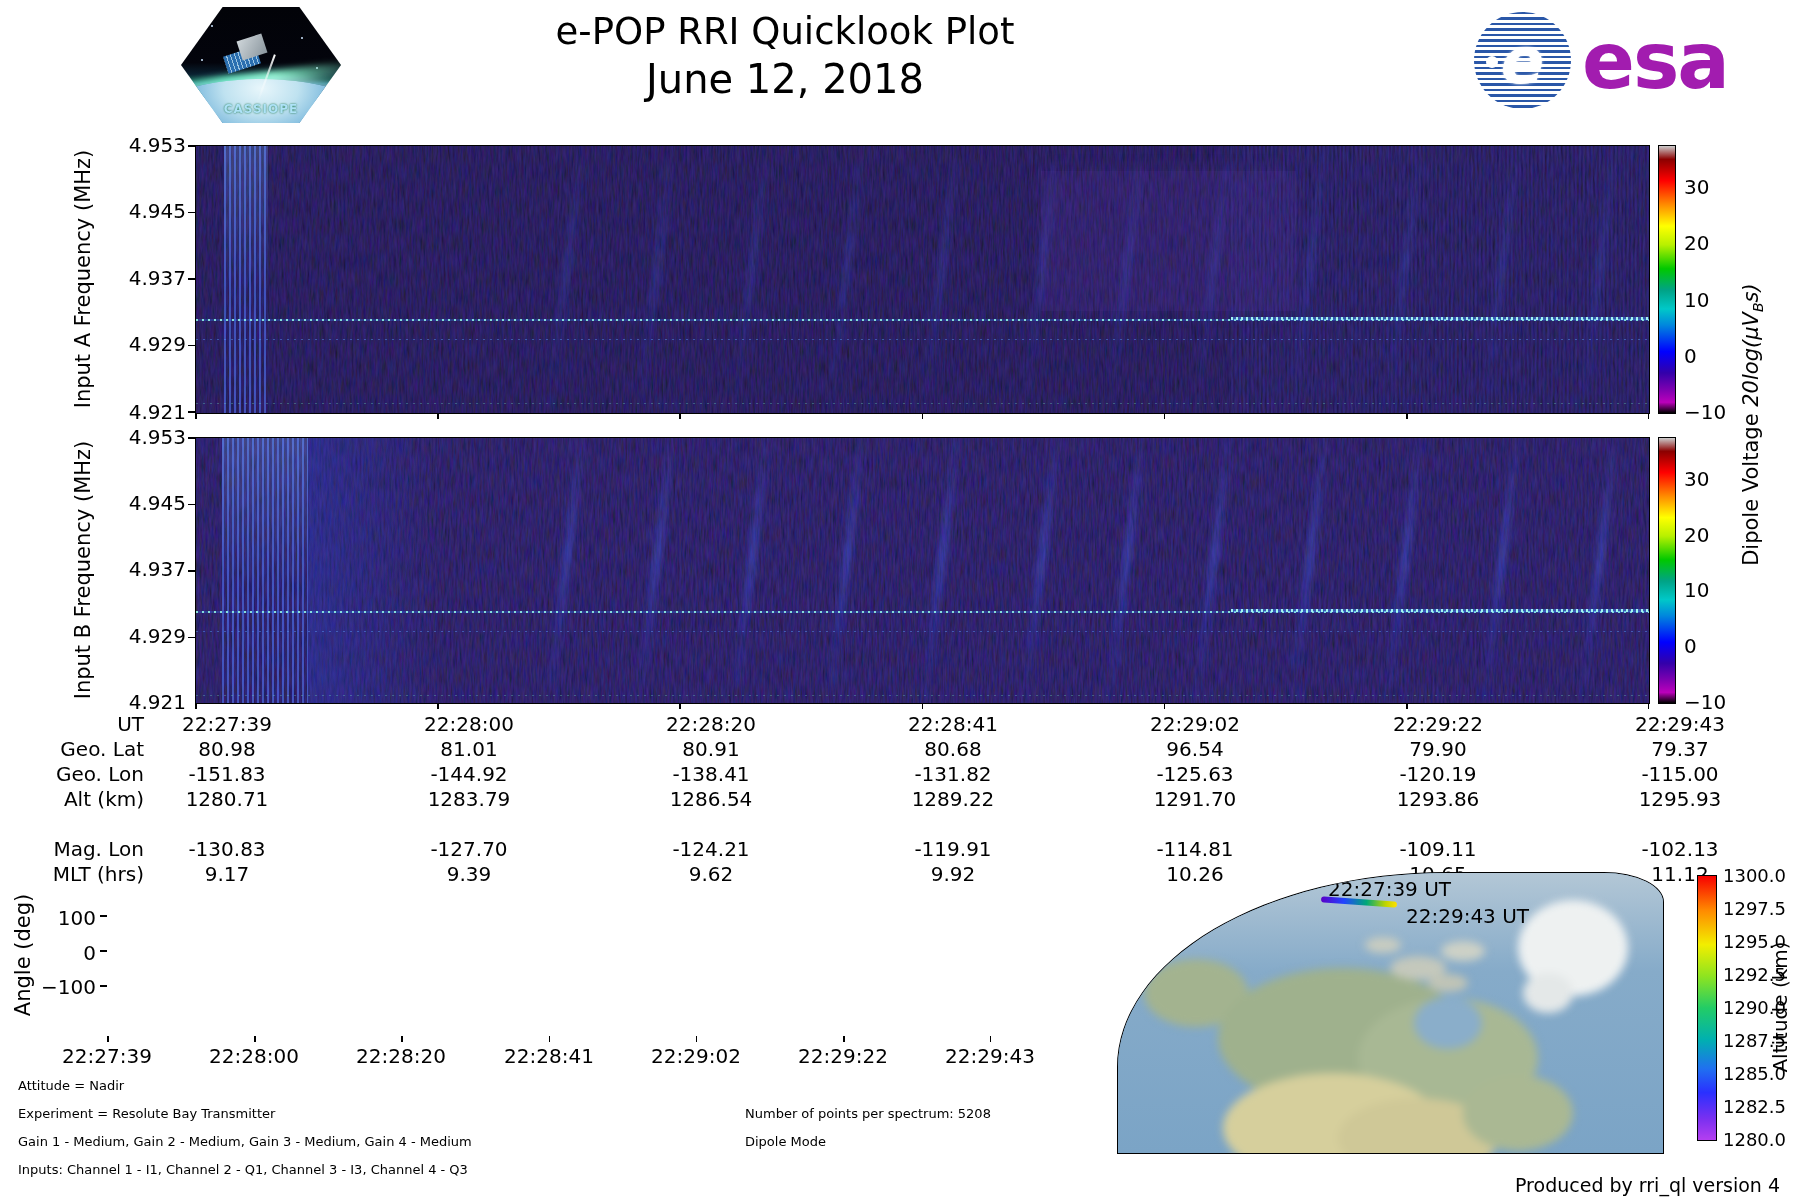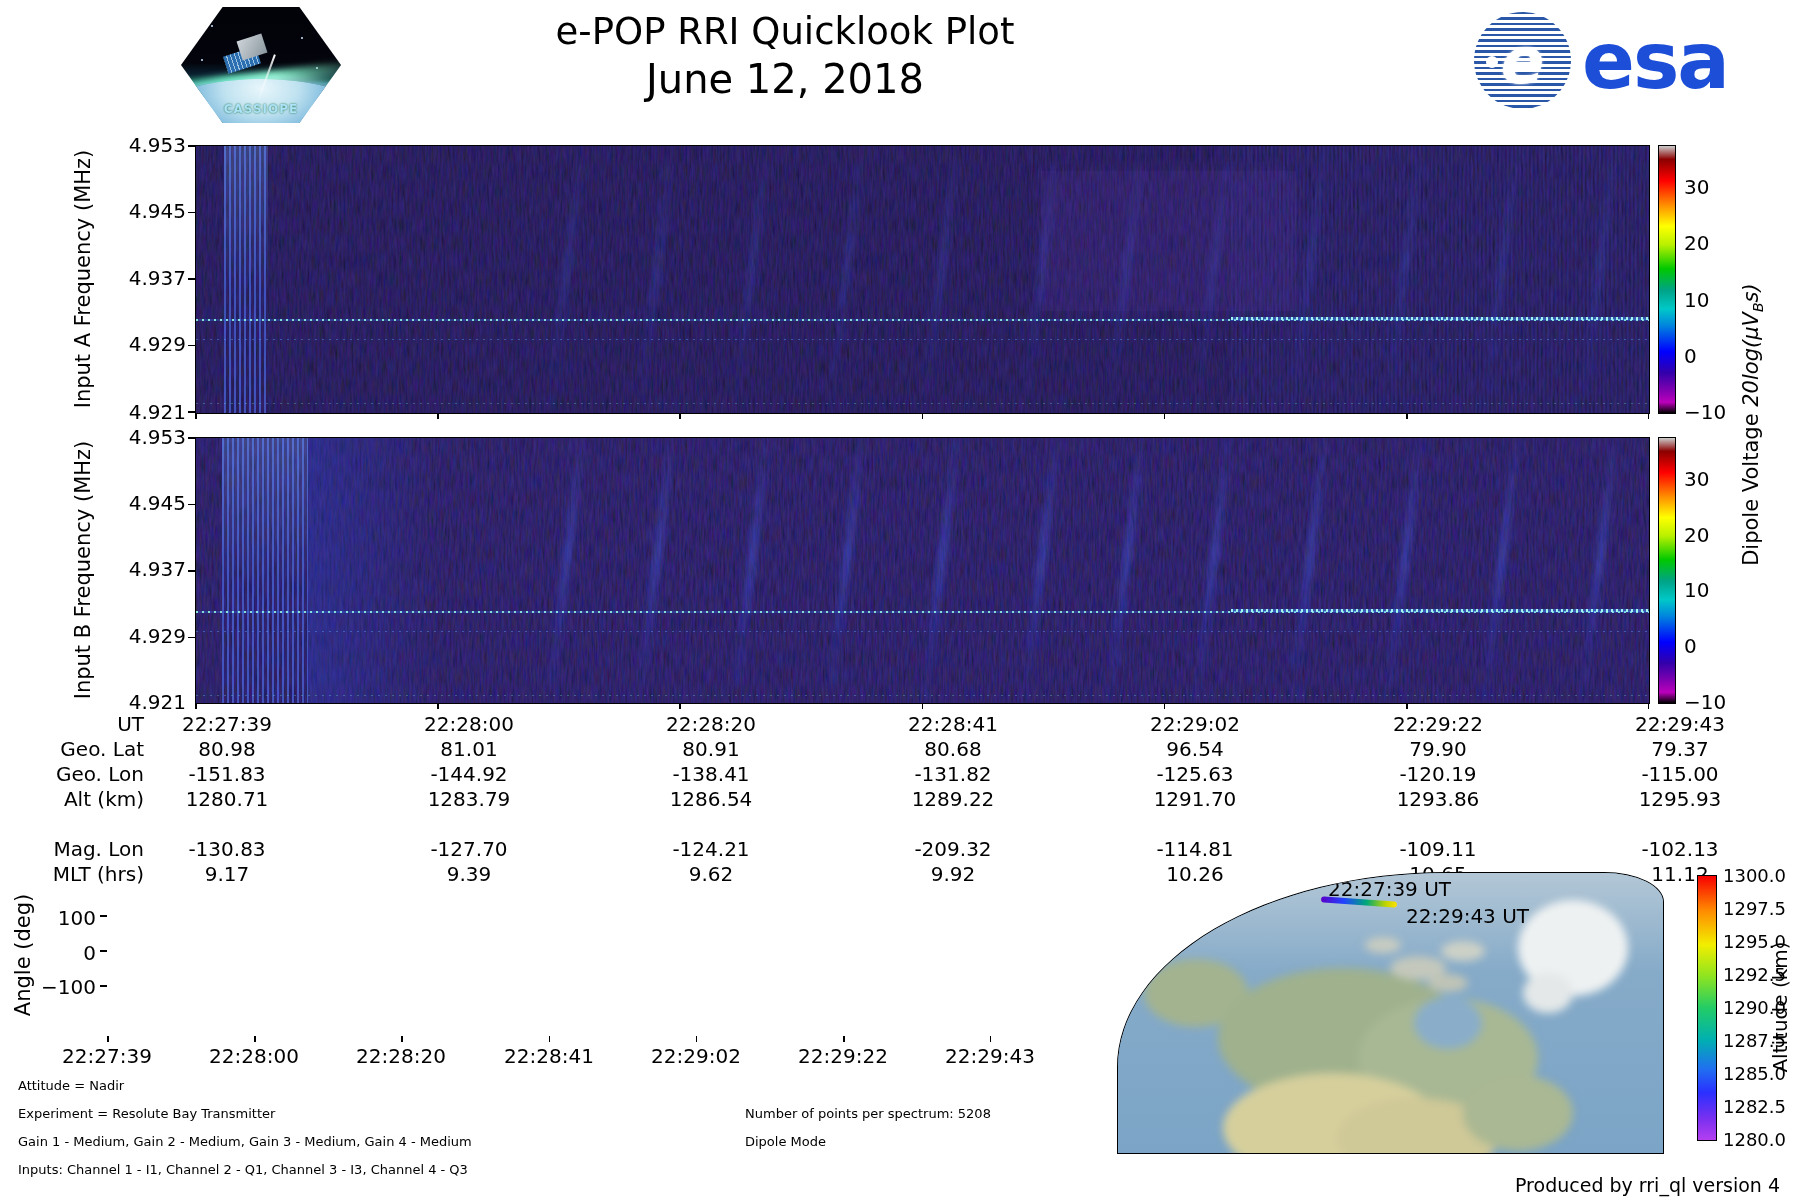--- a/index.html
+++ b/index.html
@@ -29,21 +29,21 @@
   .star{width:2px;height:2px;background:#cfe6ff;border-radius:50%;}
   .patch-text{left:0;right:0;bottom:7px;text-align:center;color:#aee2f7;font-size:12px;letter-spacing:1px;font-weight:bold;
     text-shadow:0 0 2px #063;}
 
   
   .esa-globe{left:1474px;top:12px;width:97px;height:97px;border-radius:50%;
     background:repeating-linear-gradient(180deg,#2a57a8 0 2.5px,#ffffff 2.5px 5.5px);overflow:hidden;}
   .esa-e{left:0;top:0;right:0;bottom:0;display:flex;align-items:center;justify-content:center;
     color:#ffffff;font-size:64px;font-weight:bold;font-style:italic;text-shadow:0 0 3px #ffffff;}
   .esa-dot{left:12px;top:44px;width:12px;height:12px;border-radius:50%;background:#ffffff;}
-  .esa-text{left:1582px;top:16px;font-size:78px;font-weight:bold;color:#1d4ed8;letter-spacing:-2px;line-height:90px;}
+  .esa-text{left:1582px;top:16px;font-size:78px;font-weight:bold;color:#a21caf;letter-spacing:-2px;line-height:90px;}
 
   
   .panel{left:195px;width:1453px;background:#020106;border:1px solid #000;overflow:hidden;}
   .panel-a{top:145px;height:267px;}
   .panel-b{top:437px;height:265px;}
   .spec-noise{position:absolute;left:0;top:0;width:100%;height:100%;}
   .band{top:0;bottom:0;
     background:linear-gradient(180deg,rgba(130,190,255,.22),rgba(30,60,190,.06) 55%,rgba(0,0,0,0)),
       repeating-linear-gradient(90deg,rgba(85,125,255,.55) 0 2px,rgba(5,10,60,.05) 2px 5px);}
   .band-a{left:28px;width:44px;}
@@ -298,21 +298,21 @@
     <div class="ecell c3">1289.22</div>
     <div class="ecell c4">1291.70</div>
     <div class="ecell c5">1293.86</div>
     <div class="ecell c6">1295.93</div>
   </div>
   <div class="abs erow" style="top:837px">
     <div class="elabel">Mag. Lon</div>
     <div class="ecell c0">-130.83</div>
     <div class="ecell c1">-127.70</div>
     <div class="ecell c2">-124.21</div>
-    <div class="ecell c3">-209.32</div>
+    <div class="ecell c3">-119.91</div>
     <div class="ecell c4">-114.81</div>
     <div class="ecell c5">-109.11</div>
     <div class="ecell c6">-102.13</div>
   </div>
   <div class="abs erow" style="top:862px">
     <div class="elabel">MLT (hrs)</div>
     <div class="ecell c0">9.17</div>
     <div class="ecell c1">9.39</div>
     <div class="ecell c2">9.62</div>
     <div class="ecell c3">9.92</div>

